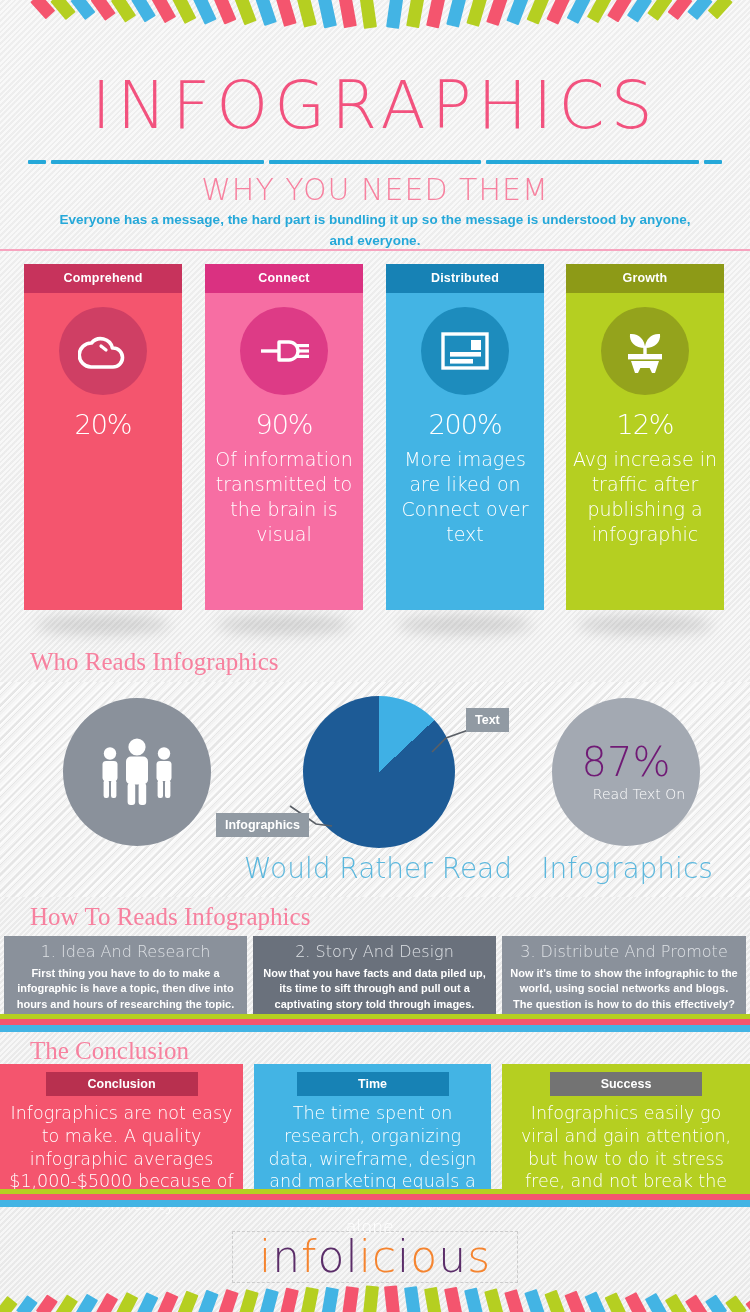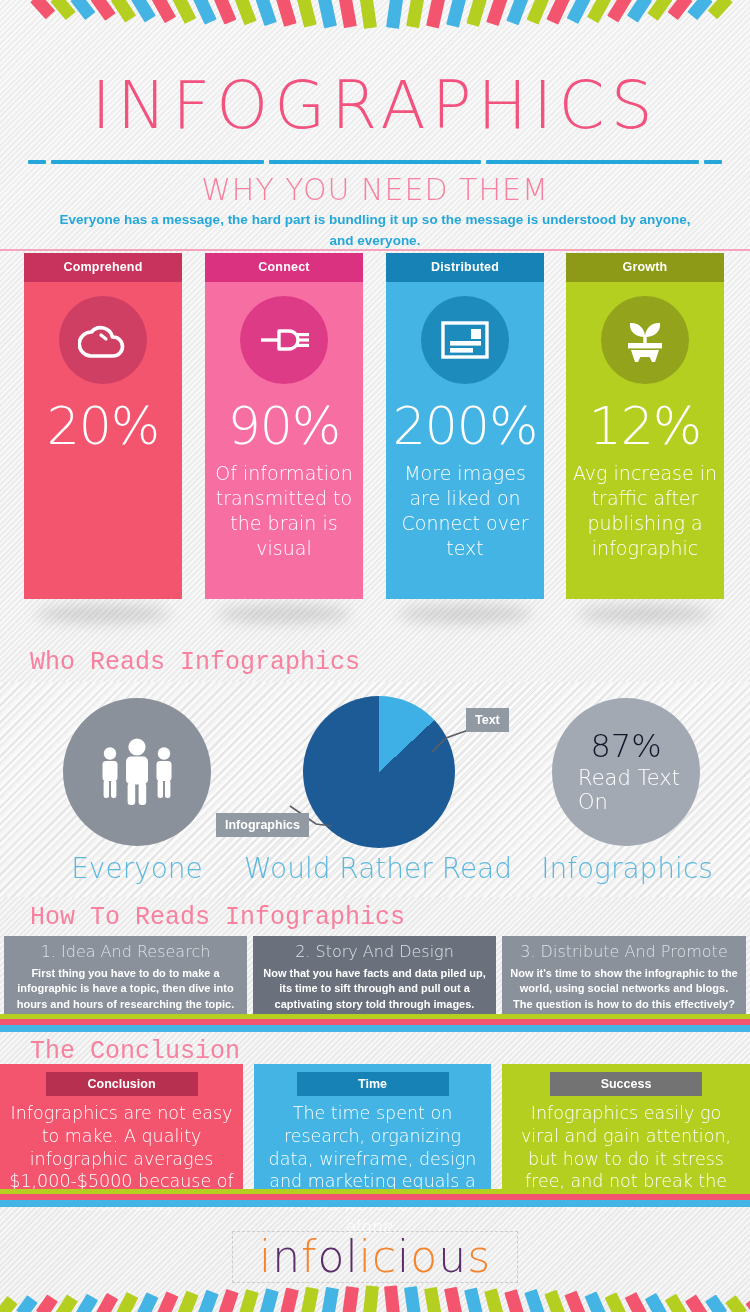--- a/index.html
+++ b/index.html
@@ -87,21 +87,21 @@
     font-family: "Liberation Sans", sans-serif;
   }
 
   .pink-rule {
     position: absolute;
     top: 249px; left: 0; width: 750px; height: 2px;
     background: #f7a4bf;
   }
 
   
-  .stats { position: absolute; top: 253px; left: 0; width: 750px; height: 350px; padding-left: 21px; }
+  .stats { position: absolute; top: 264px; left: 0; width: 750px; height: 350px; padding-left: 21px; }
 
   .stat-col {
     position: absolute;
     top: 0;
     width: 158px;
     height: 346px;
   }
   .stat-col .shadow {
     position: absolute;
     left: 12px; right: 12px;
@@ -130,21 +130,21 @@
   }
   .stat-circle {
     width: 88px; height: 88px;
     border-radius: 50%;
     margin: 0 auto;
     display: flex; align-items: center; justify-content: center;
   }
   .stat-circle svg { display: block; }
   .stat-number {
     margin-top: 16px;
-    font-size: 52px;
+    font-size: 27px;
     font-weight: 300;
     color: #ffffff;
     font-family: "DejaVu Sans", sans-serif;
     line-height: 1;
     letter-spacing: -1px;
   }
   .stat-text {
     margin-top: 9px;
     padding: 0 6px;
     font-size: 19px;
@@ -153,21 +153,21 @@
     color: #ffffff;
     font-family: "DejaVu Sans", sans-serif;
   }
 
   
   .sec-heading {
     position: absolute;
     font-size: 25px;
     font-weight: 300;
     color: #f7819f;
-    font-family: Liberation Mono, monospace;
+    font-family: Liberation Serif, serif;
     text-align: center;
   }
 
   
   .who-band {
     position: absolute;
     left: 0; top: 682px; width: 750px; height: 215px;
     background-image: repeating-linear-gradient(135deg,
       rgba(255,255,255,0.6) 0px, rgba(255,255,255,0.6) 3px,
       rgba(0,0,0,0.022) 3px, rgba(0,0,0,0.022) 6px);
@@ -177,26 +177,26 @@
     position: absolute;
     border-radius: 50%;
     background: #8a919b;
     display: flex; flex-direction: column;
     align-items: center; justify-content: center;
   }
   .c-everyone { left: 63px; top: 698px; width: 148px; height: 148px; }
   .c-eightyseven { left: 552px; top: 698px; width: 148px; height: 148px; background: #a3a9b2; }
 
   .pct87 {
-    font-size: 32px; font-weight: 300; color: #0f172a;
+    font-size: 40px; font-weight: 300; color: #701a75;
     font-family: "DejaVu Sans", sans-serif; line-height: 1; margin-bottom: 4px;
   }
   .pct87-sub {
-    font-size: 21px; font-weight: 300; color: #ffffff;
-    font-family: "DejaVu Sans", sans-serif; line-height: 1.15; text-align: left; margin-left: 26px;
+    font-size: 14px; font-weight: 300; color: #ffffff;
+    font-family: "DejaVu Sans", sans-serif; line-height: 1.15; text-align: right; margin-left: 26px;
   }
 
   .pie {
     position: absolute;
     left: 303px; top: 696px;
     width: 152px; height: 152px;
     border-radius: 50%;
     background: conic-gradient(#3fb0e5 0deg 48deg, #1d5b96 48deg 360deg);
   }
 
@@ -460,21 +460,20 @@
   <svg class="leader" style="left:288px; top:800px; width:48px; height:32px;">
     <polyline points="44,26 28,24 2,6" fill="none" stroke="#5a5f66" stroke-width="1.6"></polyline>
   </svg>
   <div class="tag tag-infographics">Infographics</div>
 
   <div class="grey-circle c-eightyseven">
     <div class="pct87">87%</div>
     <div class="pct87-sub">Read Text On</div>
   </div>
 
-  <div class="who-label wl-everyone">Everyone</div>
   <div class="who-label wl-rather">Would Rather Read</div>
   <div class="who-label wl-info">Infographics</div>
 
   <div class="sec-heading" style="left:30px; top:903px;">How To Reads Infographics</div>
   <div class="how-row" id="how-row">
       <div class="how-box" style="left: 4px; width: 243px; background: rgb(138, 145, 155);">
         <div class="how-title">1. Idea And Research</div>
         <div class="how-text">First thing you have to do to make a infographic is have a topic, then dive into hours and hours of researching the topic.</div>
       </div>
       <div class="how-box" style="left: 253px; width: 243px; background: rgb(106, 113, 124);">

